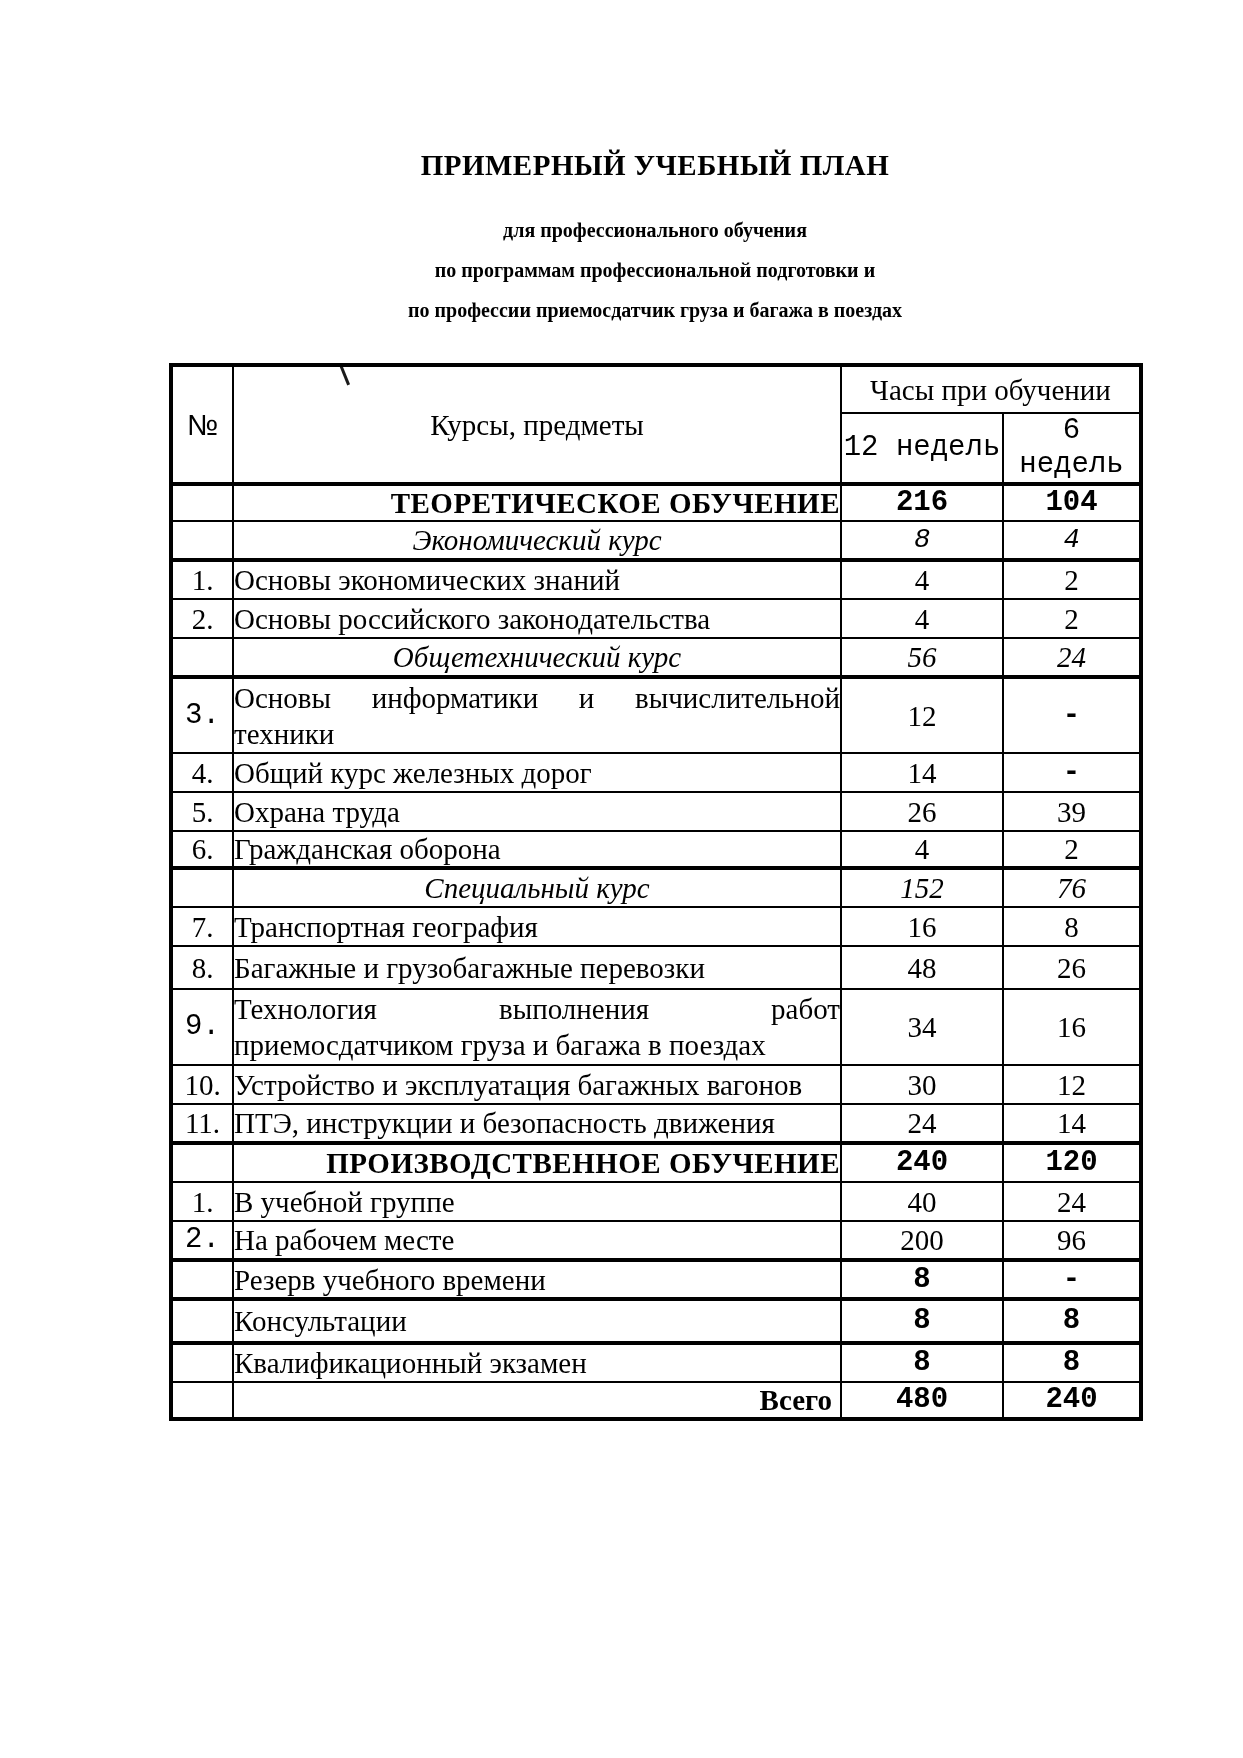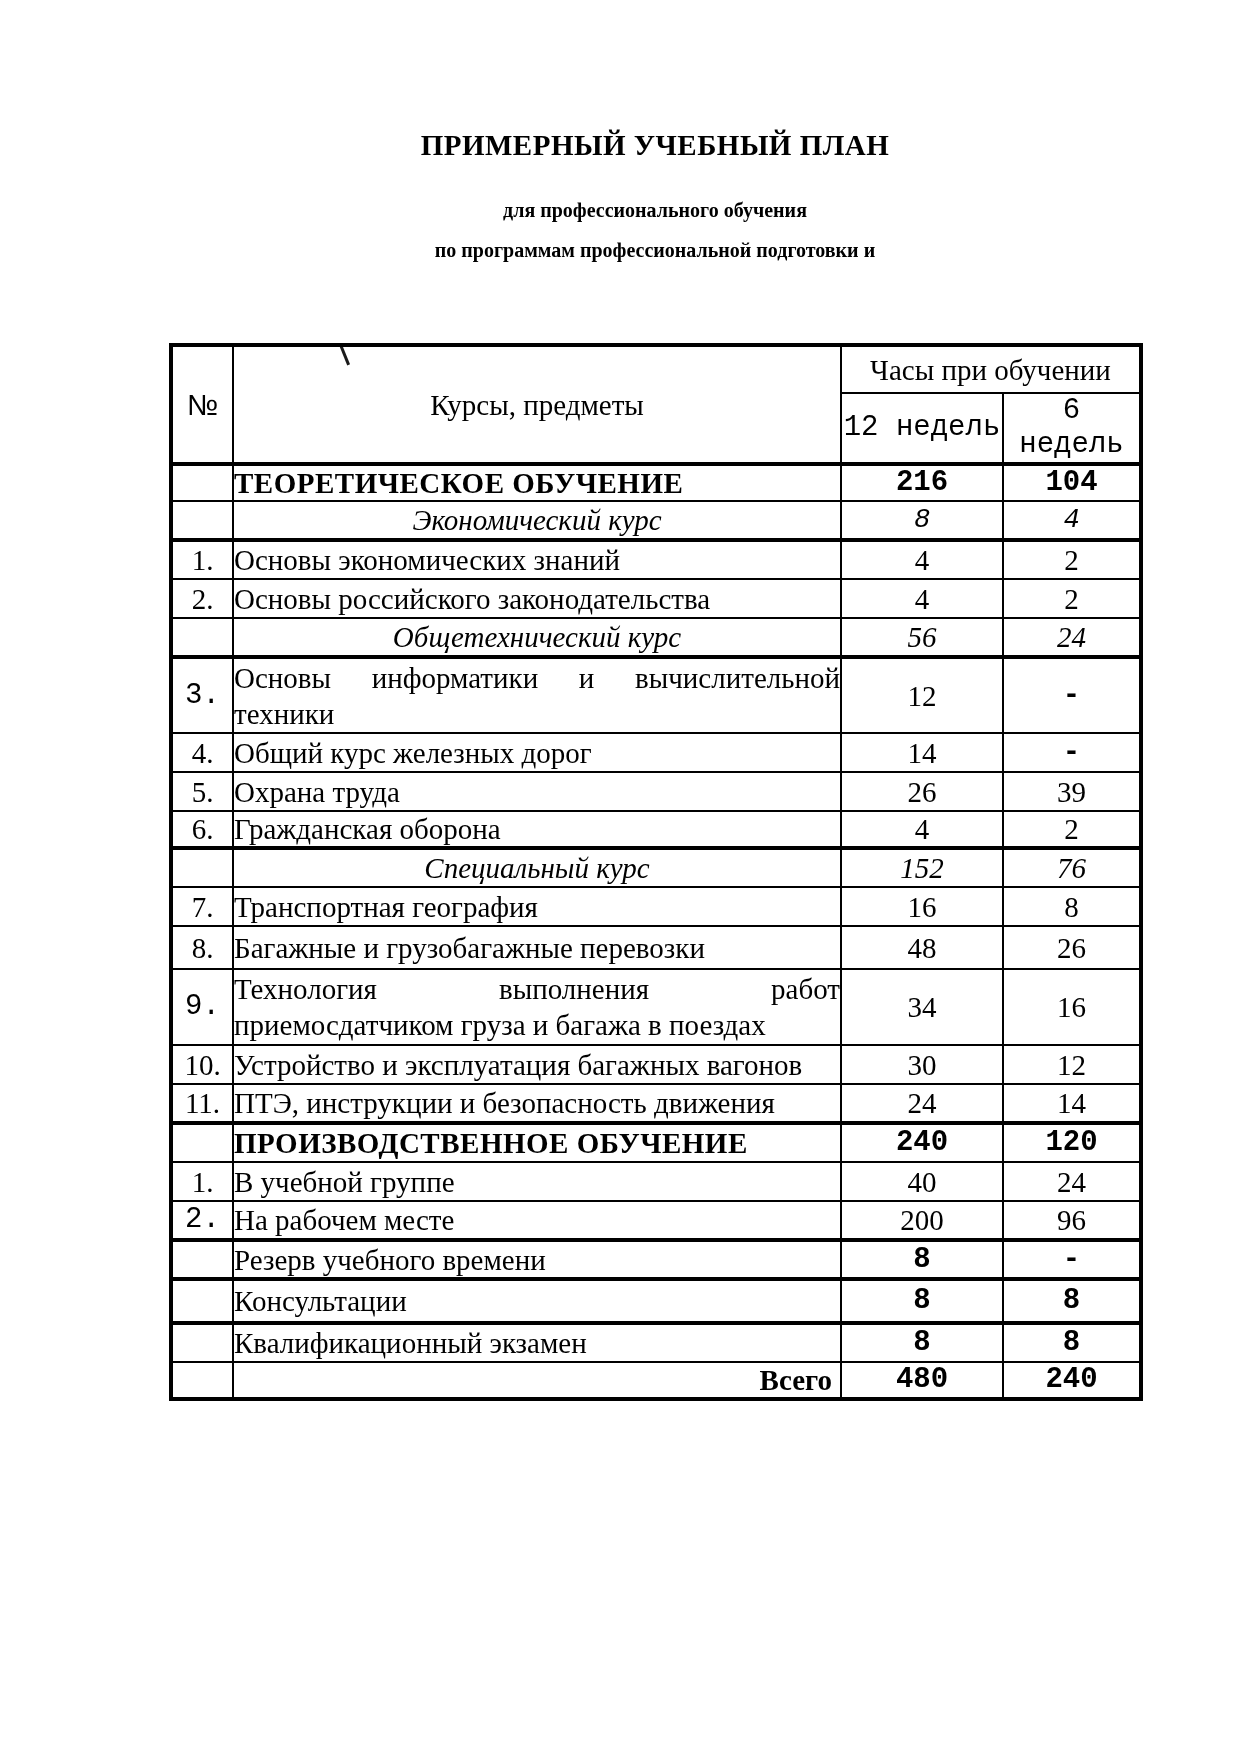--- a/index.html
+++ b/index.html
@@ -4,21 +4,21 @@
 <style>
   html, body { margin: 0; padding: 0; }
   body {
     width: 1243px; height: 1758px;
     background: #ffffff;
     font-family: "Liberation Serif", "DejaVu Serif", serif;
     color: #000;
     overflow: hidden;
     position: relative;
   }
-  .doc { position: absolute; inset: 0; }
+  .doc { position: absolute; inset: 0; margin-top: 20px; }
 
   
   .titles {
     position: absolute;
     left: 169px; top: 128px; width: 972px;
     text-align: center;
   }
   .main-title {
     font-size: 29px; font-weight: bold; line-height: 34px;
     margin: 0 0 28px 0; letter-spacing: 0.5px;
@@ -63,21 +63,21 @@
   .hd { text-align: center; font-size: 28px; }
   .hd-num { font-family: "Liberation Sans", sans-serif; font-size: 27px; }
   .hd-weeks { font-size: 26px; line-height: 28px; font-family: Liberation Mono, monospace; }
 
   
   .c-num  { text-align: center; font-size: 27px; }
   .c-subj { text-align: left; padding: 0 8px 0 10px; }
   .c-val  { text-align: center; }
 
   
-  tr.rt-bold .c-subj { text-align: left; font-weight: bold; padding: 0; letter-spacing: 0.5px; }
+  tr.rt-bold .c-subj { text-align: right; font-weight: bold; padding: 0; letter-spacing: 0.5px; }
 
   
   tr.rt-italic .c-subj { text-align: center; font-style: italic; padding: 0; }
   tr.rt-italic .c-val  { font-style: italic; }
   tr.rt-italic.vm-mono .c-val {
     font-family: "Liberation Mono", "DejaVu Sans Mono", monospace;
     font-size: 27px;
   }
 
   
@@ -107,20 +107,21 @@
 </style>
 </head>
 <body>
 
 <div class="doc">
 
   <div class="titles">
     <h1 class="main-title">ПРИМЕРНЫЙ УЧЕБНЫЙ ПЛАН</h1>
     <div class="subtitle">для профессионального обучения</div>
     <div class="subtitle">по программам профессиональной подготовки и</div>
+    <div class="subtitle">по профессии приемосдатчик груза и багажа в поездах</div>
   </div>
 
   <div class="stray-mark"></div>
 
   <table class="plan-table">
     <colgroup>
       <col class="w-num">
         <col class="w-subj">
         <col class="w-h12">
         <col class="w-h6">

